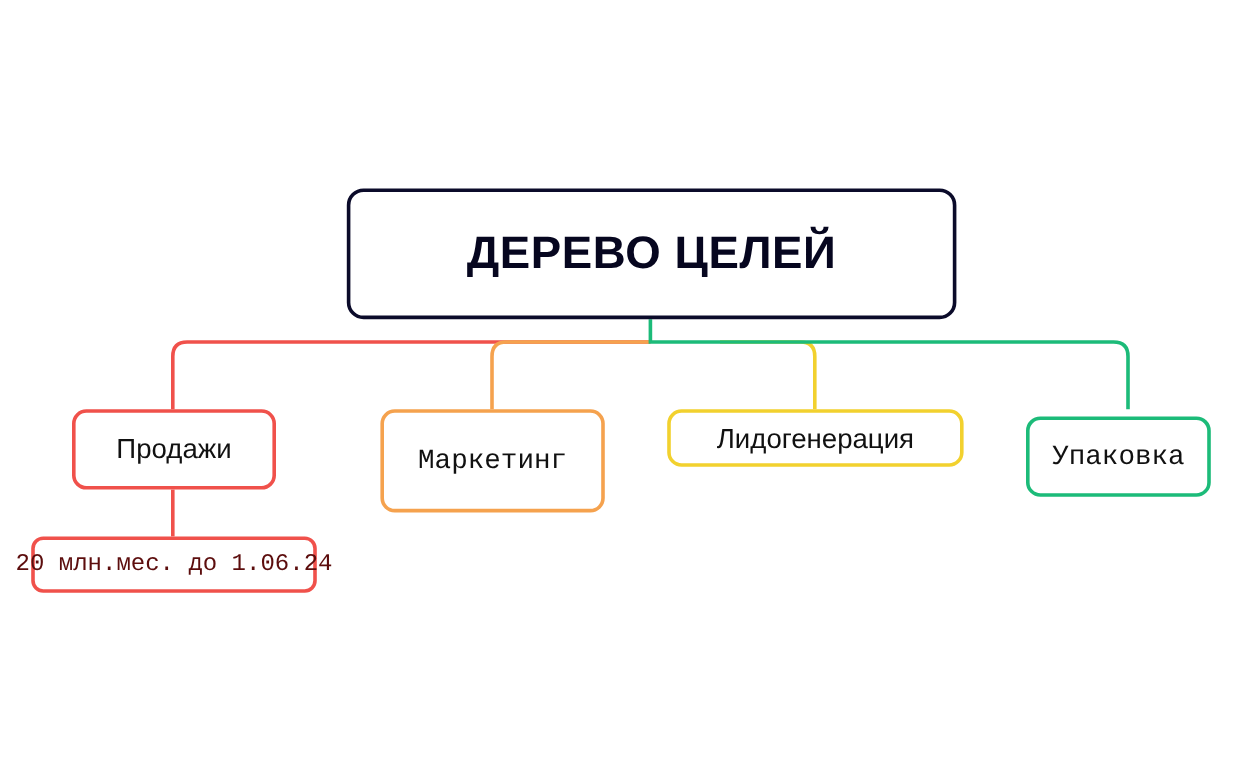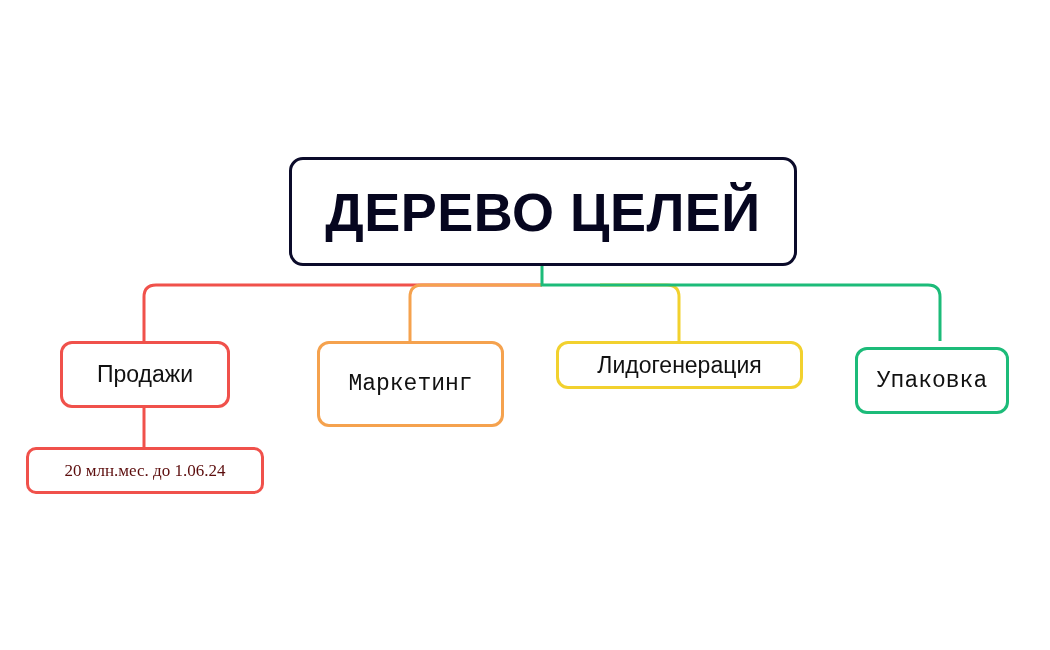--- a/index.html
+++ b/index.html
@@ -16,32 +16,32 @@
       border-radius: 12px;
       display: flex; align-items: center; justify-content: center;
       white-space: nowrap;
     }
     .root {
       left: 289px; top: 157px; width: 508px; height: 109px;
       border-color: #0b0b2a; border-width: 3px; border-radius: 14px;
     }
     .root span {
       font-family: "Liberation Sans", sans-serif;
-      font-weight: bold; font-size: 54px; color: #06061f; letter-spacing: 0.5px;
+      font-weight: bold; font-size: 38px; color: #06061f; letter-spacing: 0.5px;
     }
     .child span { font-size: 23px; color: #111111; }
     .c1 { left: 60px;  top: 341px; width: 170px; height: 67px; border-color: #f0514b; }
     .c2 { left: 317px; top: 341px; width: 187px; height: 86px; border-color: #f5a24e; font-family: Liberation Mono, monospace; }
     .c3 { left: 556px; top: 341px; width: 247px; height: 48px; border-color: #f2d12e; }
     .c4 { left: 855px; top: 347px; width: 154px; height: 67px; border-color: #1cbb79; font-family: Liberation Mono, monospace; }
     .sub {
       left: 26px; top: 447px; width: 238px; height: 47px; border-color: #f0514b; border-radius: 10px;
     }
     .sub span {
-      font-family: Liberation Serif, serif; font-size: 17px; color: #5c0d0d;
+      font-family: Liberation Mono, monospace; font-size: 20px; color: #5c0d0d;
     }
   </style>
 </head>
 <body>
 
 <svg class="connectors" width="1050" height="650">
 
   <path d="M 542 285 L 156 285 Q 144 285 144 297 L 144 341" fill="none" stroke="#f0514b" stroke-width="3"></path>
 
   <path d="M 542 285 L 422 285 Q 410 285 410 297 L 410 341" fill="none" stroke="#f5a24e" stroke-width="3"></path>

